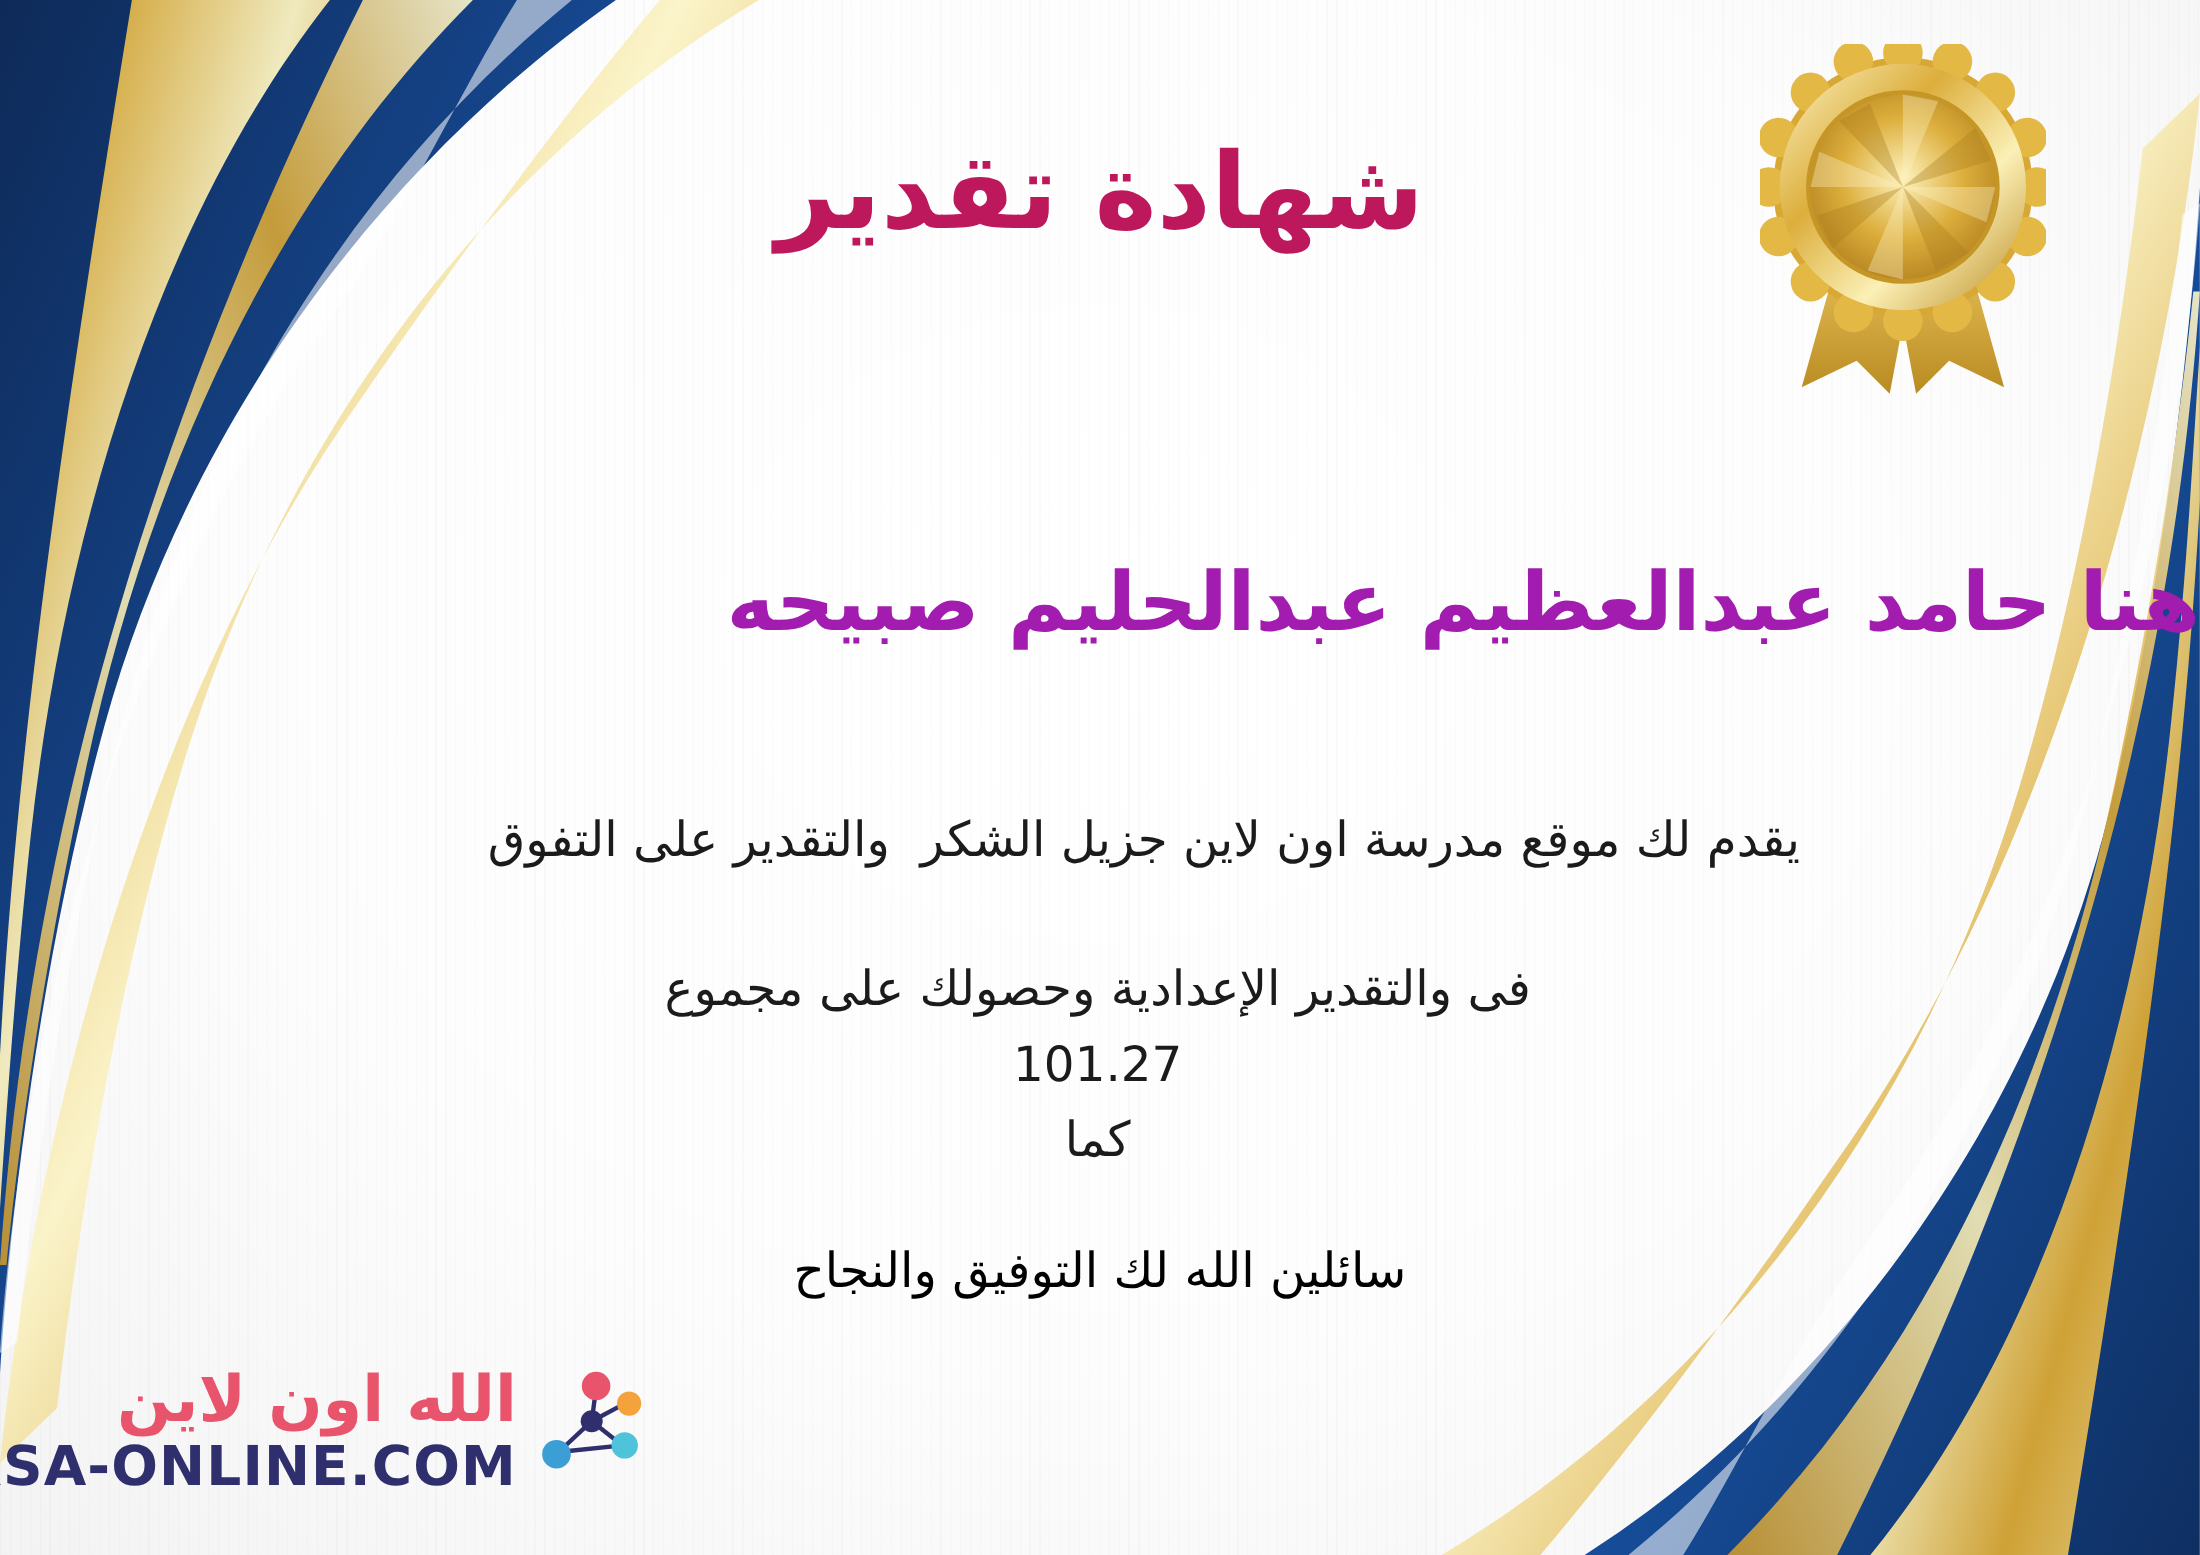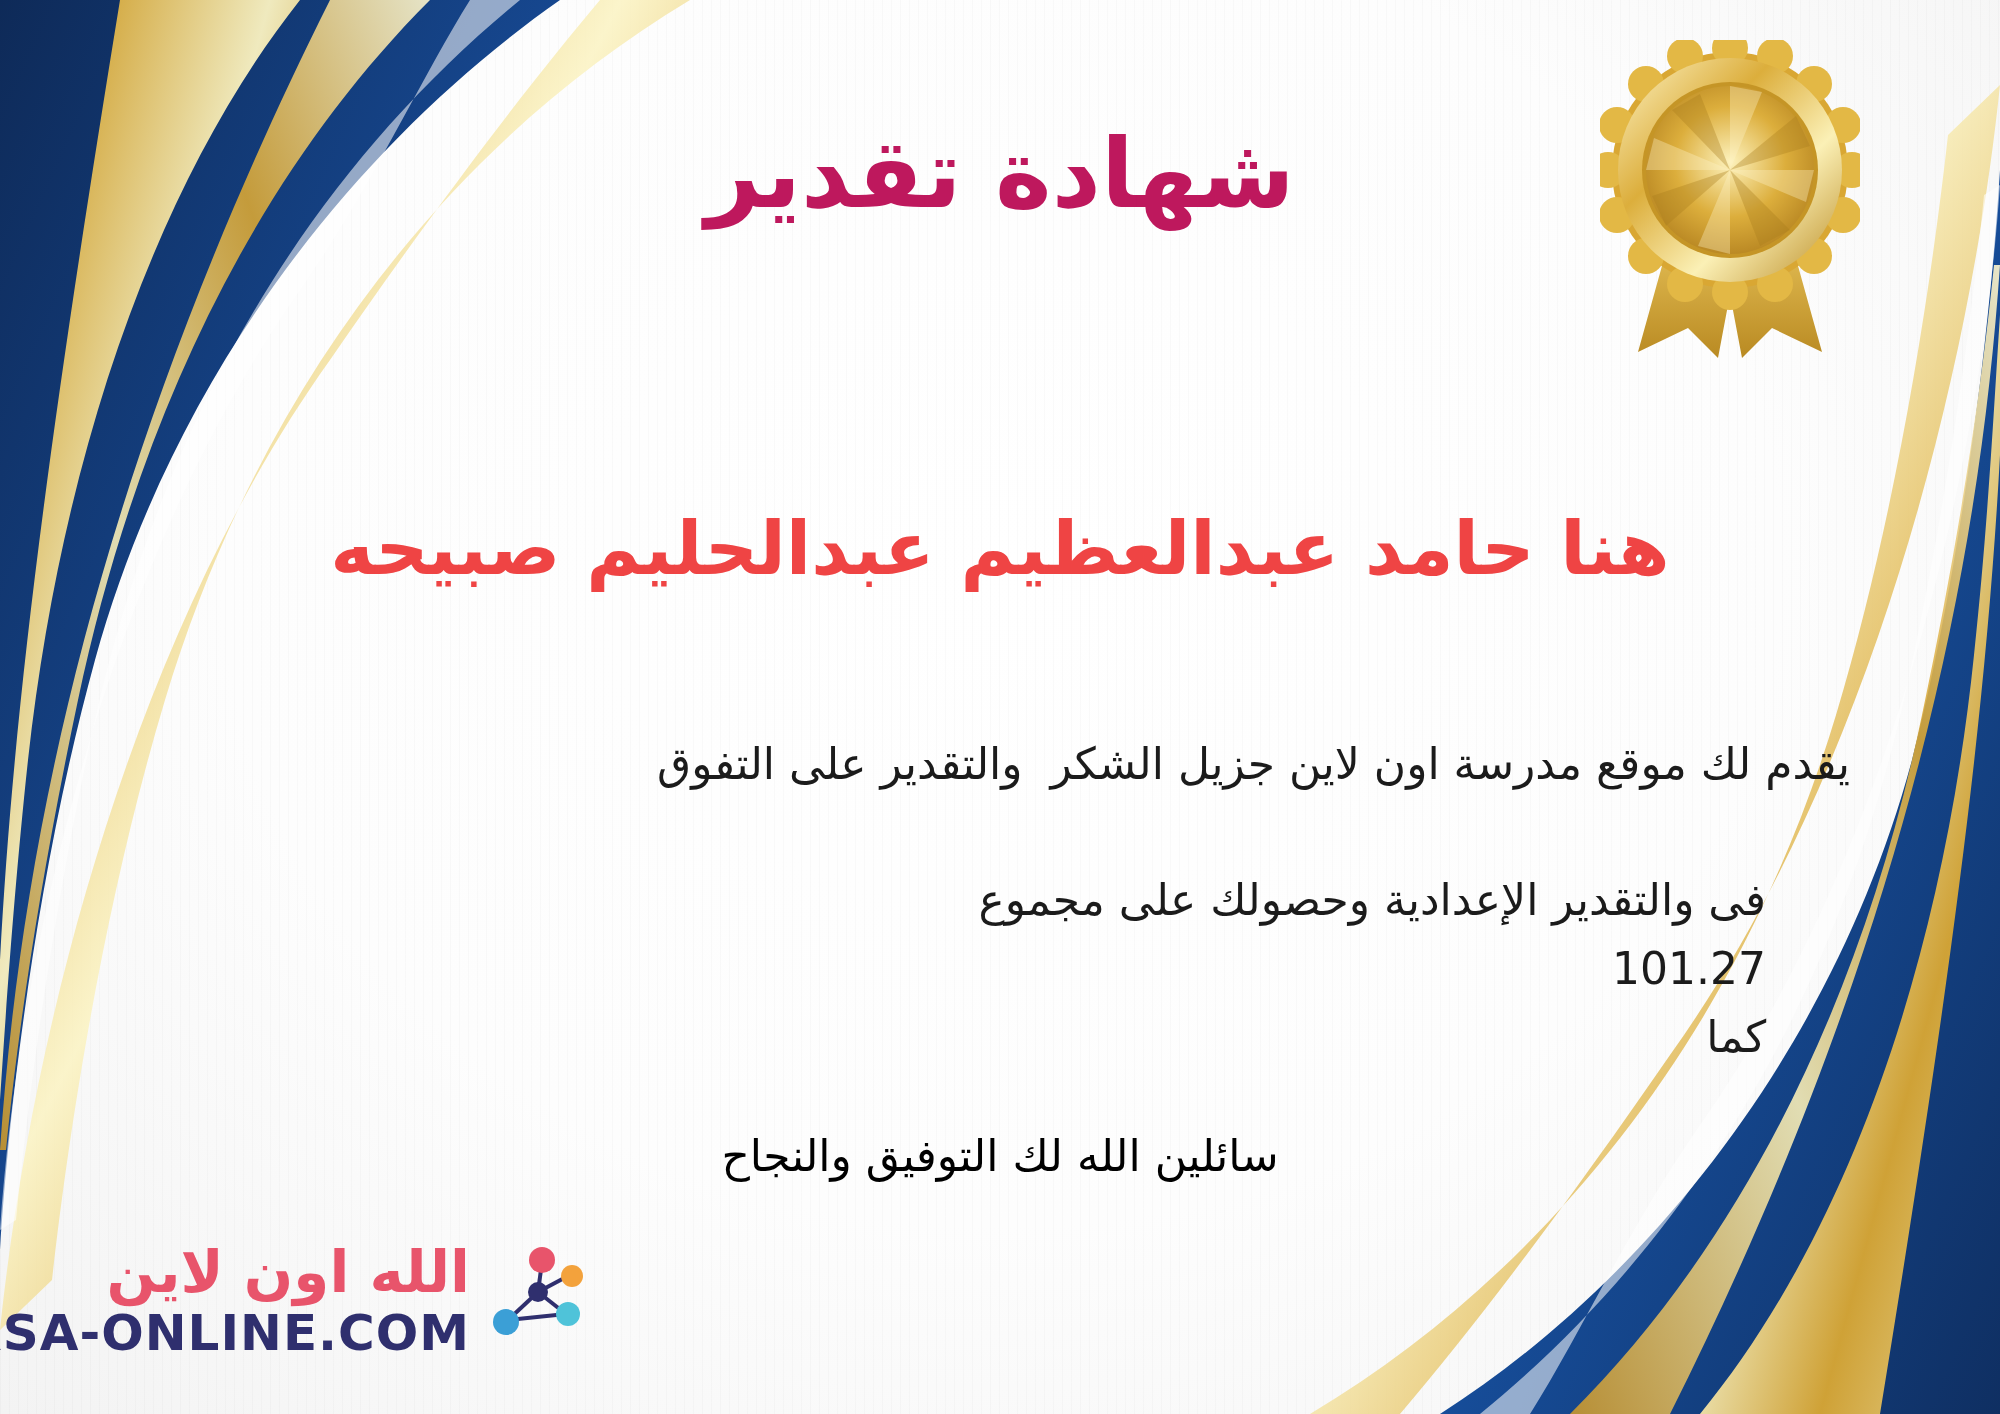--- a/index.html
+++ b/index.html
@@ -68,32 +68,33 @@
     color: #be185d;
     letter-spacing: 0px;
     direction: rtl;
   }
 
   .recipient {
     position: absolute;
     top: 505px;
     left: 0;
     width: 2000px;
-    text-align: center;
+    text-align: right;
     font-size: 74px;
     font-weight: 700;
-    color: #ef4444;
+    color: #a21caf;
     direction: rtl;
   }
 
   .body-text {
     position: absolute;
     top: 730px;
     left: 230px;
     width: 1620px;
+    text-align: center;
     font-size: 44px;
     line-height: 1.55;
     color: #1b1b1b;
     direction: rtl;
   }
   .body-text .line {
     display: block;
     white-space: pre-wrap;
   }
   .grade {

